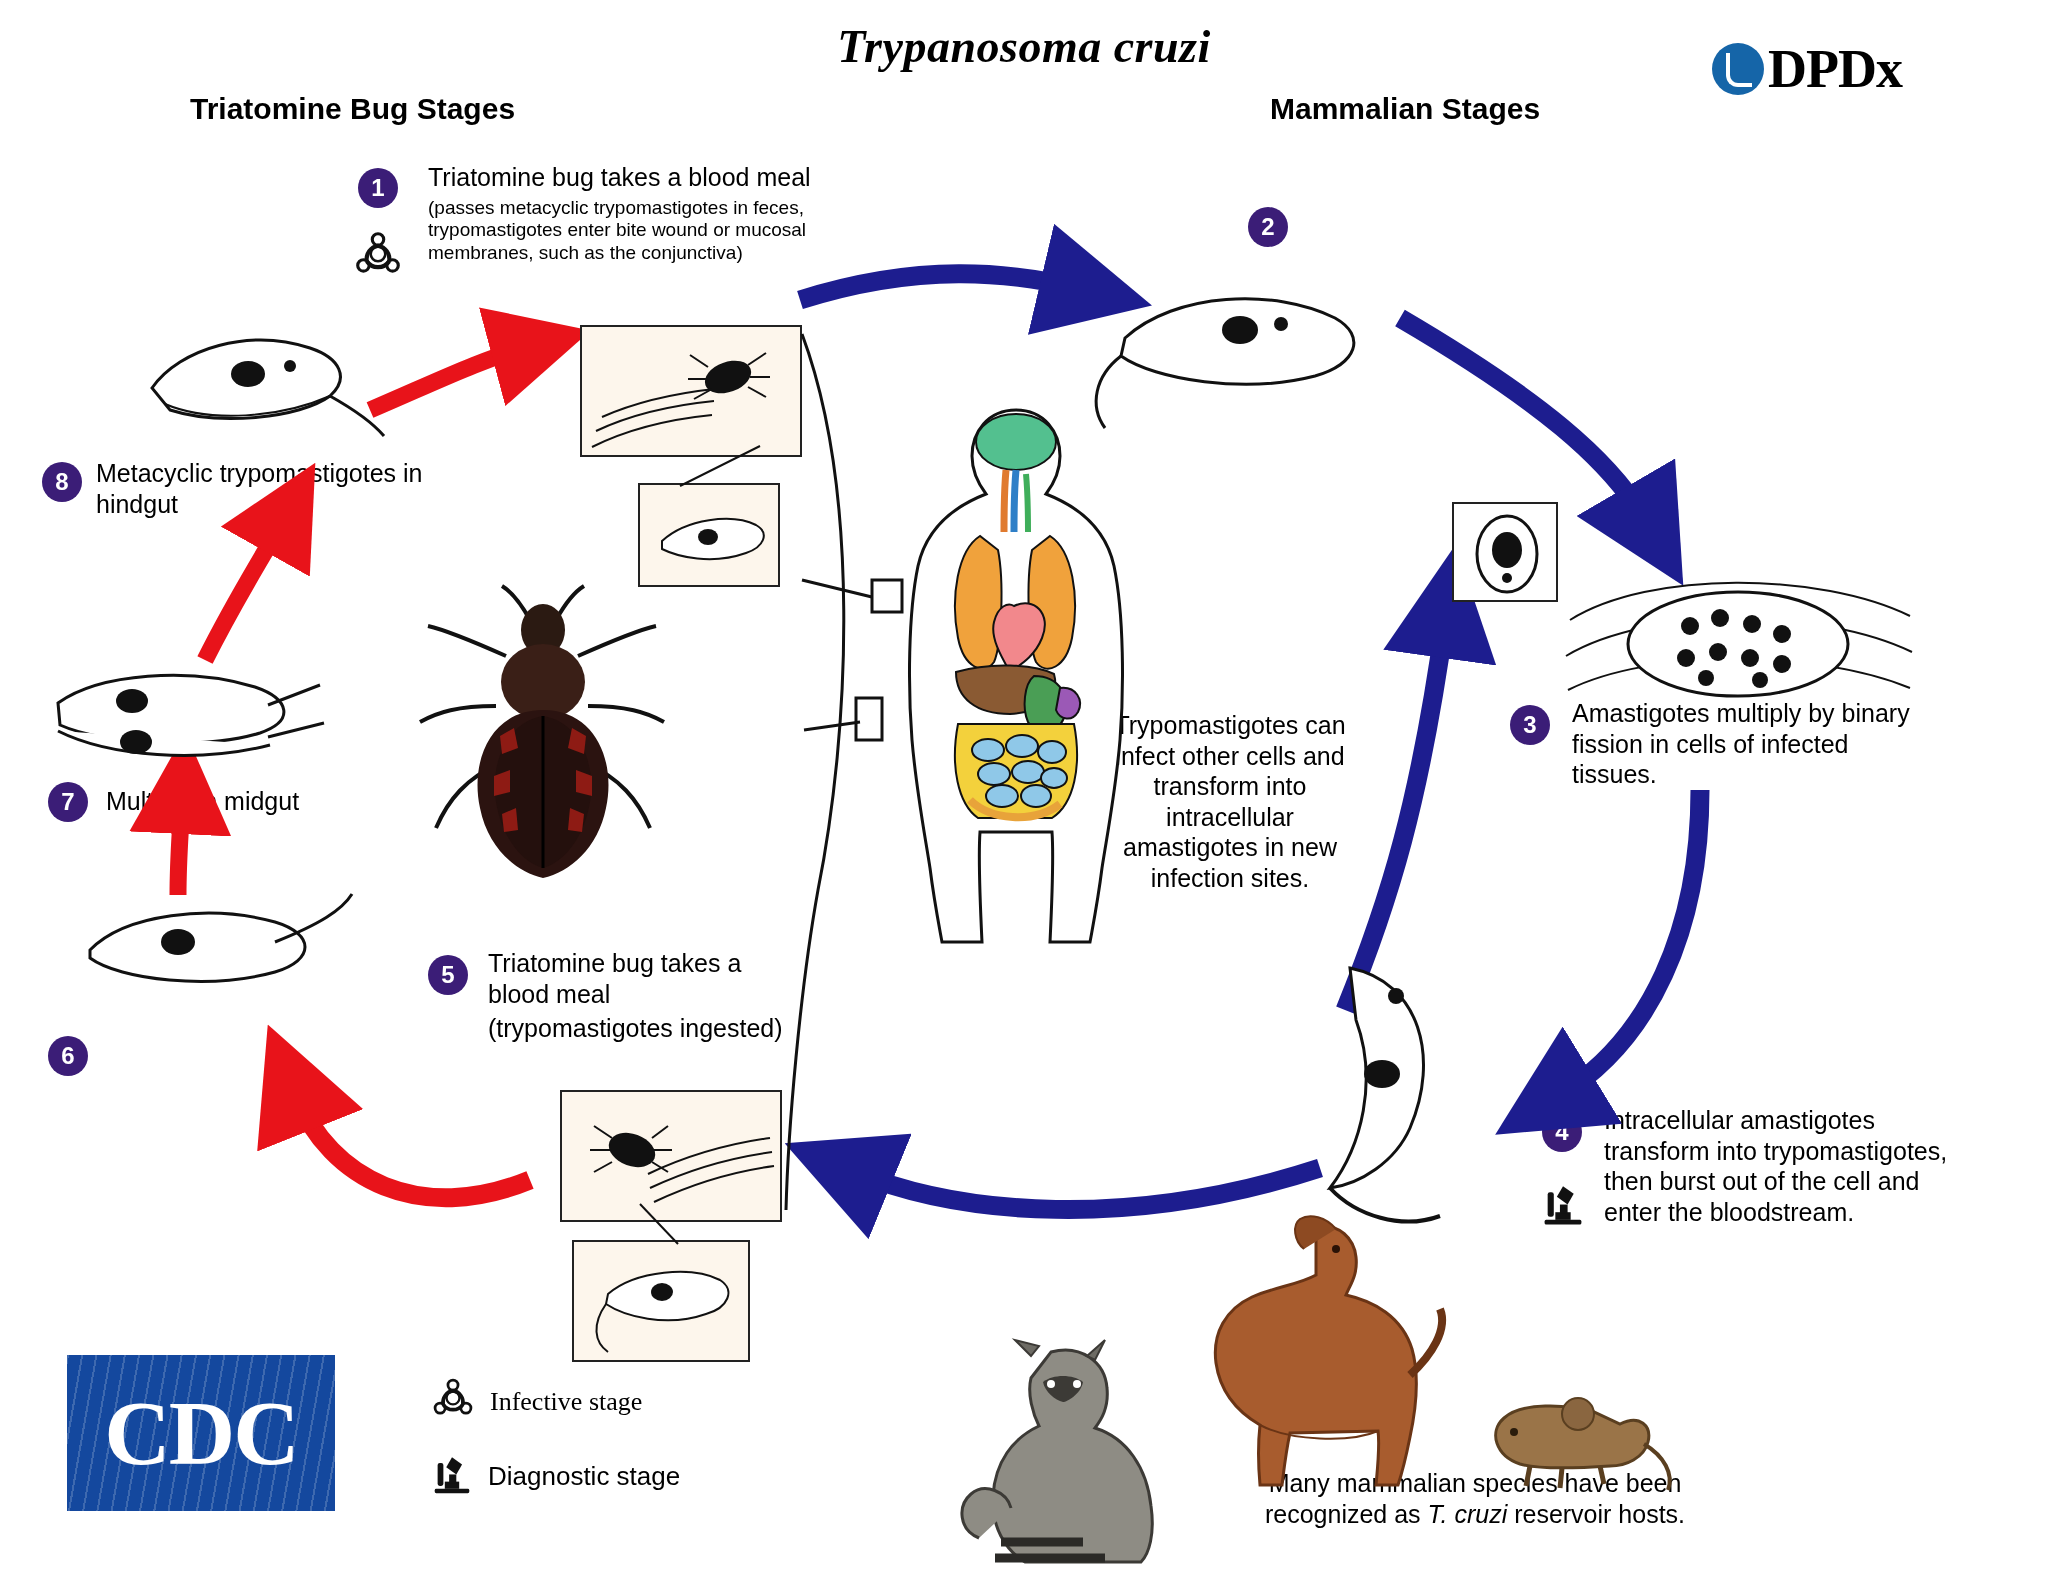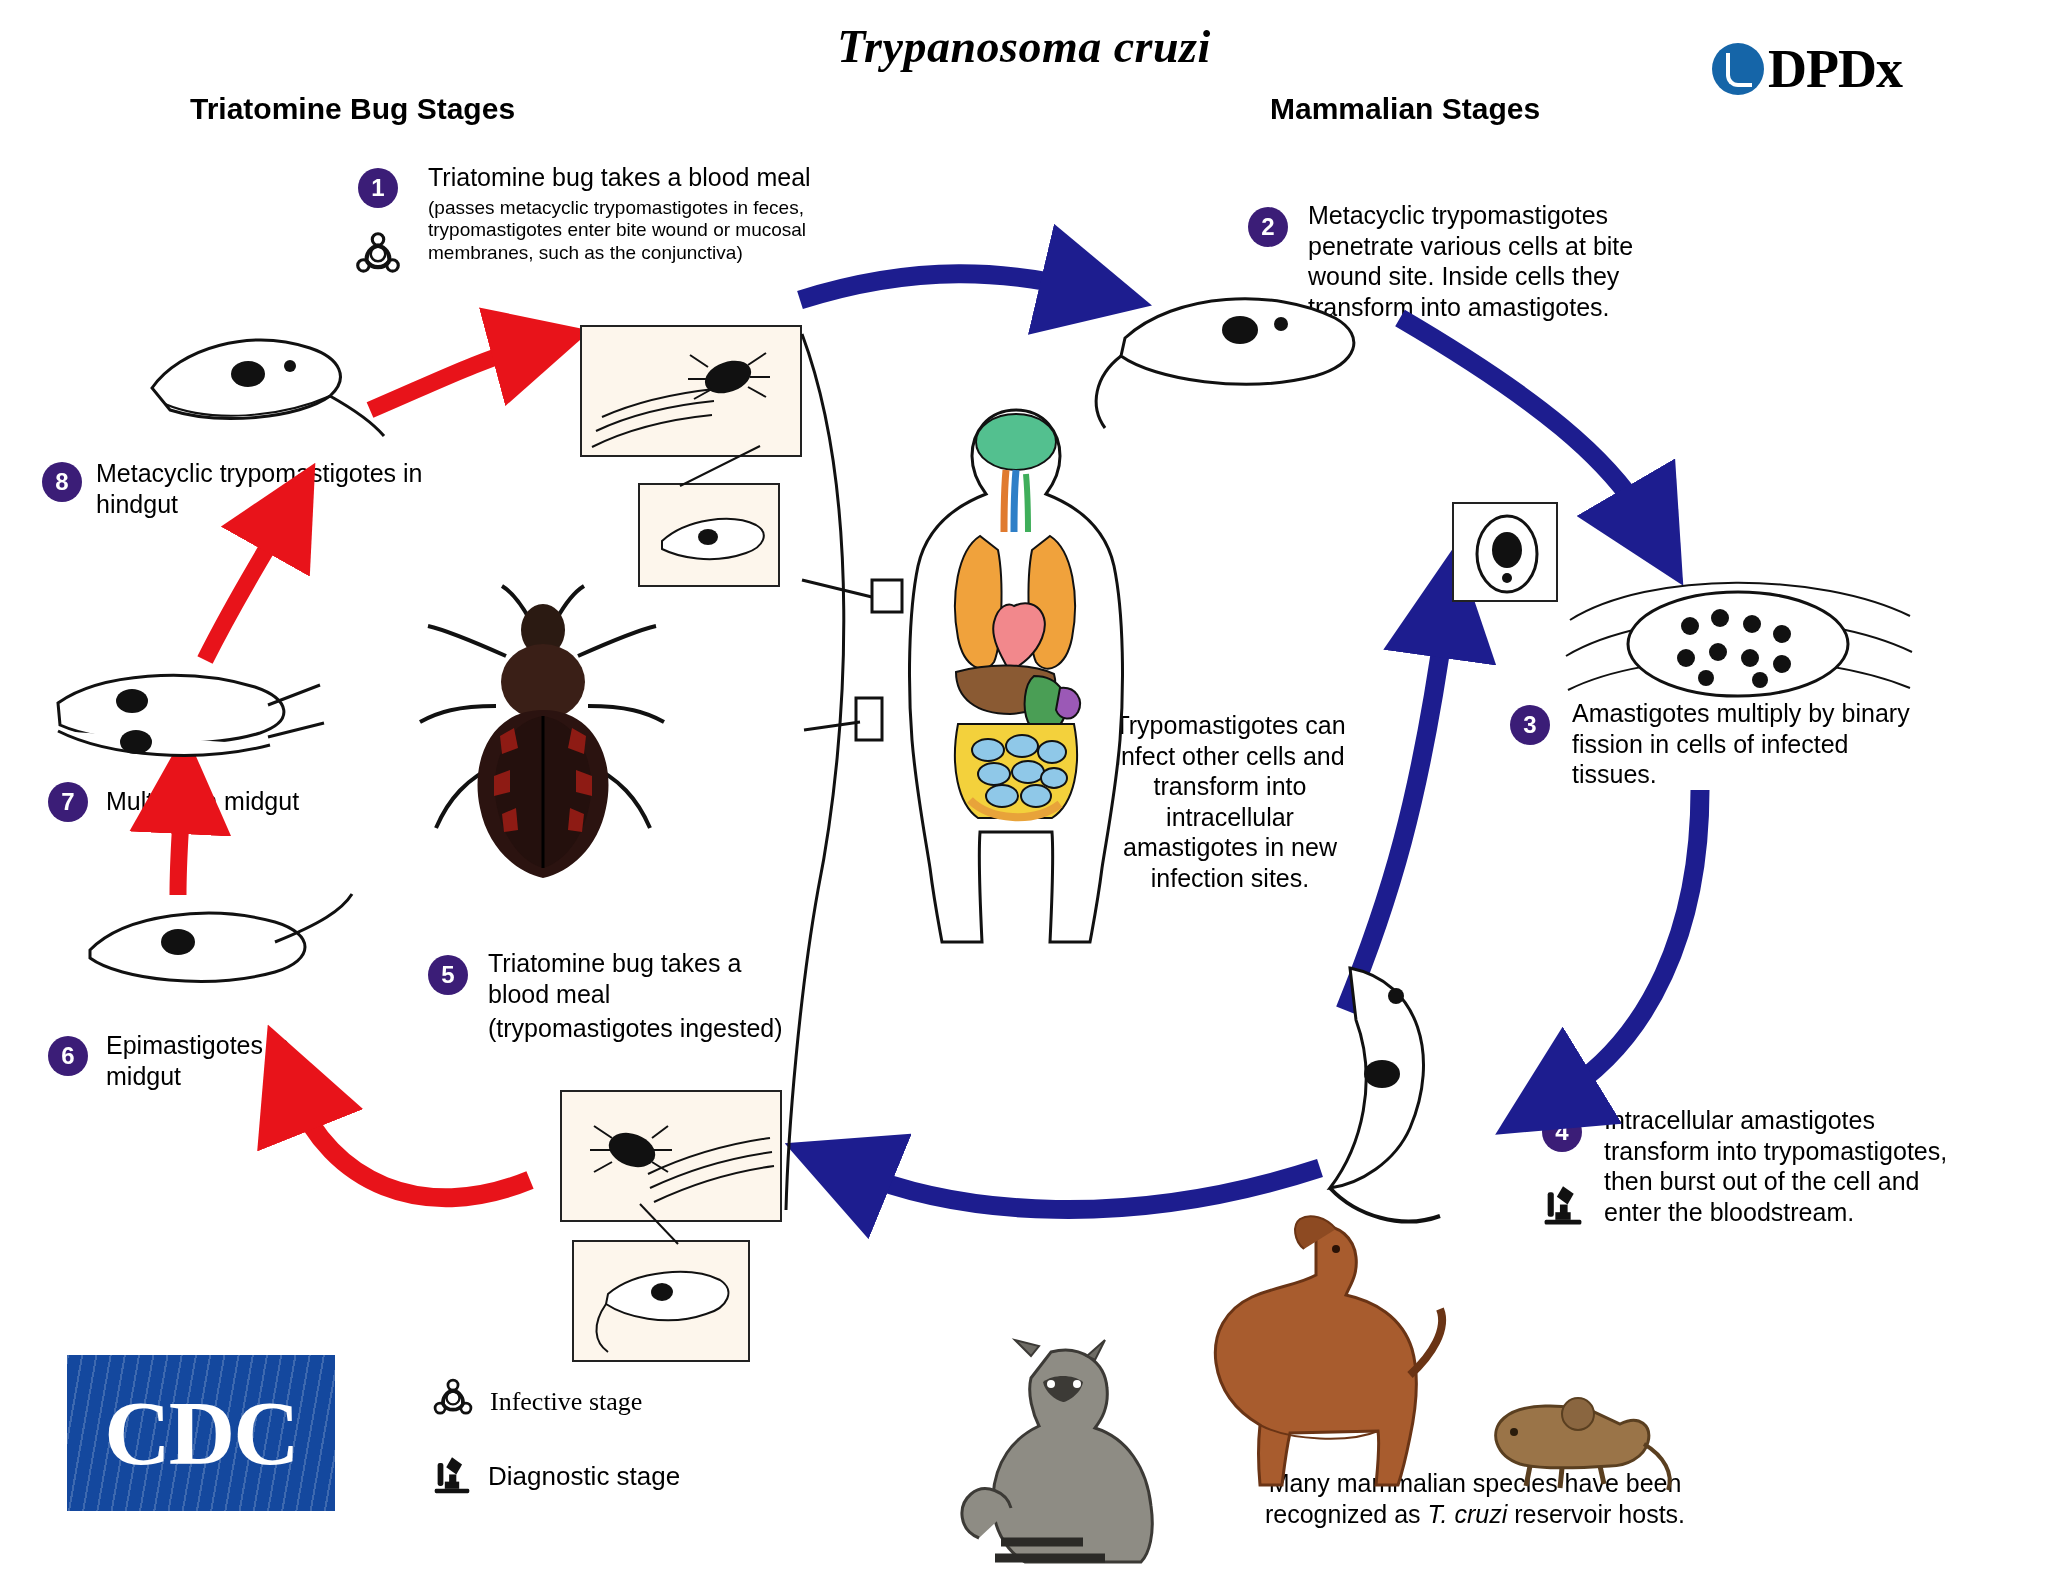--- a/index.html
+++ b/index.html
@@ -159,21 +159,20 @@
       </g>
       <circle cx="50" cy="22" r="11" fill="none" stroke="#111" stroke-width="6"></circle>
       <circle cx="22" cy="72" r="11" fill="none" stroke="#111" stroke-width="6"></circle>
       <circle cx="78" cy="72" r="11" fill="none" stroke="#111" stroke-width="6"></circle>
     </svg>
   </div>
 
   <div class="abs" style="top:207px; left:1248px;">
     <div class="step-num">2</div>
   </div>
-  <div class="abs txt" style="top:200px; left:1308px; width:400px;">Metacyclic trypomastigotes penetrate various cells at bite wound site.  Inside cells they transform into amastigotes.</div>
 
   <div class="abs" style="top:705px; left:1510px;">
     <div class="step-num">3</div>
   </div>
   <div class="abs txt" style="top:698px; left:1572px; width:350px;">Amastigotes multiply by binary fission in cells of infected tissues.</div>
 
   <div class="abs" style="top:1112px; left:1542px;">
     <div class="step-num">4</div>
   </div>
   <div class="abs txt" style="top:1105px; left:1604px; width:370px;">Intracellular amastigotes transform into trypomastigotes, then burst out of the cell and enter the bloodstream.</div>
@@ -191,21 +190,20 @@
     <div class="step-num">5</div>
   </div>
   <div class="abs txt" style="top:948px; left:488px; width:310px;">
     <span>Triatomine bug takes a blood meal</span>
     <span style="display:block; margin-top:4px;">(trypomastigotes ingested)</span>
   </div>
 
   <div class="abs" style="top:1036px; left:48px;">
     <div class="step-num red">6</div>
   </div>
-  <div class="abs txt" style="top:1030px; left:106px; width:250px;">Epimastigotes in midgut</div>
 
   <div class="abs" style="top:782px; left:48px;">
     <div class="step-num red">7</div>
   </div>
   <div class="abs txt" style="top:786px; left:106px; width:260px;">Multiply in midgut</div>
 
   <div class="abs" style="top:462px; left:42px;">
     <div class="step-num red">8</div>
   </div>
   <div class="abs txt" style="top:458px; left:96px; width:380px;">Metacyclic trypomastigotes in hindgut</div>

